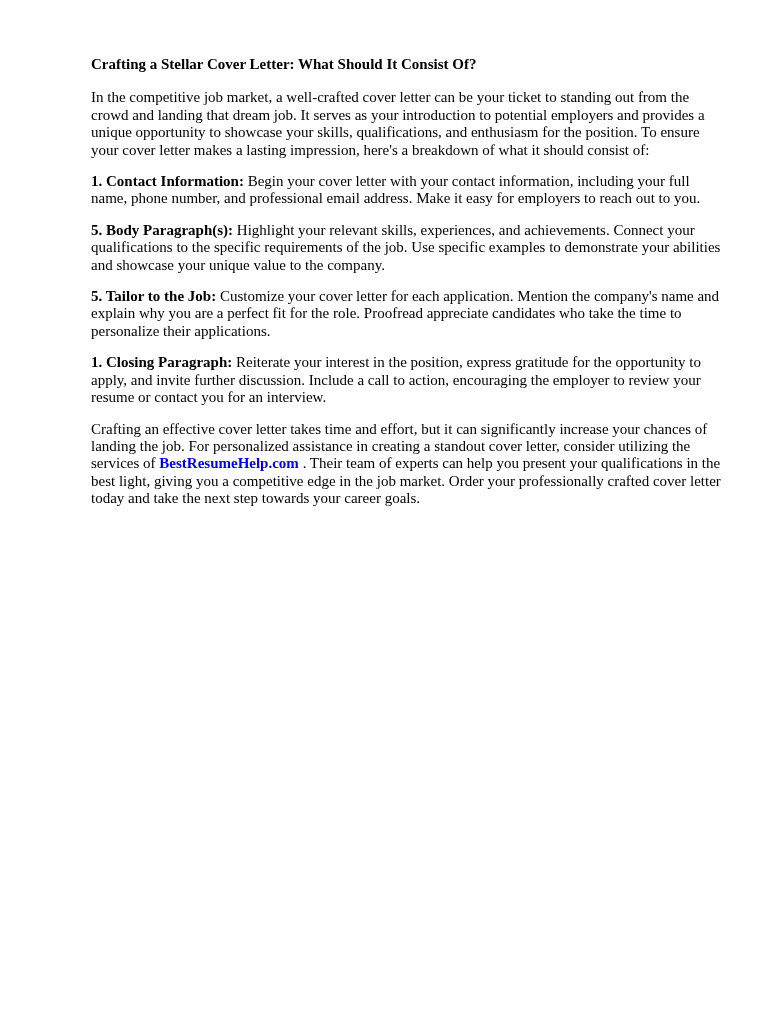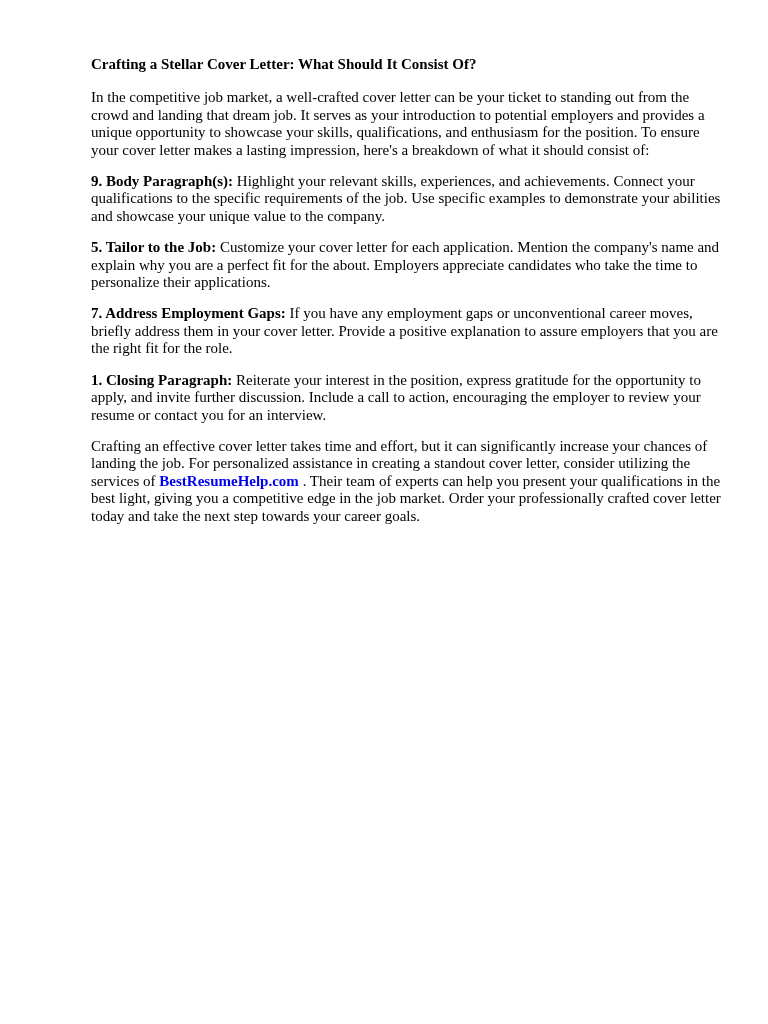--- a/index.html
+++ b/index.html
@@ -25,29 +25,29 @@
 <body>
 
 <div class="page" style="background: rgb(255, 255, 255); color: rgb(0, 0, 0);">
   <div class="content">
 
     <p class="title">Crafting a Stellar Cover Letter: What Should It Consist Of?</p>
 
     <p class="para">In the competitive job market, a well-crafted cover letter can be your ticket to standing out from the crowd and landing that dream job. It serves as your introduction to potential employers and provides a unique opportunity to showcase your skills, qualifications, and enthusiasm for the position. To ensure your cover letter makes a lasting impression, here's a breakdown of what it should consist of:</p>
 
     <div>
+  <p class="para"><b>1. Contact Information:</b><span> Begin your cover letter with your contact information, including your full name, phone number, and professional email address. Make it easy for employers to reach out to you.</span></p>
 
 
 
-  <p class="para"><b>9. Body Paragraph(s):</b><span> Highlight your relevant skills, experiences, and achievements. Connect your qualifications to the specific requirements of the job. Use specific examples to demonstrate your abilities and showcase your unique value to the company.</span></p>
+  <p class="para"><b>5. Body Paragraph(s):</b><span> Highlight your relevant skills, experiences, and achievements. Connect your qualifications to the specific requirements of the job. Use specific examples to demonstrate your abilities and showcase your unique value to the company.</span></p>
 
-  <p class="para"><b>5. Tailor to the Job:</b><span> Customize your cover letter for each application. Mention the company's name and explain why you are a perfect fit for the about. Employers appreciate candidates who take the time to personalize their applications.</span></p>
+  <p class="para"><b>5. Tailor to the Job:</b><span> Customize your cover letter for each application. Mention the company's name and explain why you are a perfect fit for the role. Proofread appreciate candidates who take the time to personalize their applications.</span></p>
 
 
-  <p class="para"><b>7. Address Employment Gaps:</b><span> If you have any employment gaps or unconventional career moves, briefly address them in your cover letter. Provide a positive explanation to assure employers that you are the right fit for the role.</span></p>
 
   <p class="para"><b>1. Closing Paragraph:</b><span> Reiterate your interest in the position, express gratitude for the opportunity to apply, and invite further discussion. Include a call to action, encouraging the employer to review your resume or contact you for an interview.</span></p>
 
 
 </div>
 
     <p class="para"><span>Crafting an effective cover letter takes time and effort, but it can significantly increase your chances of landing the job. For personalized assistance in creating a standout cover letter, consider utilizing the services of </span><a class="doc-link" style="color: rgb(0, 0, 238);">BestResumeHelp.com</a><span> . Their team of experts can help you present your qualifications in the best light, giving you a competitive edge in the job market. Order your professionally crafted cover letter today and take the next step towards your career goals.</span></p>
 
   </div>
 </div>

